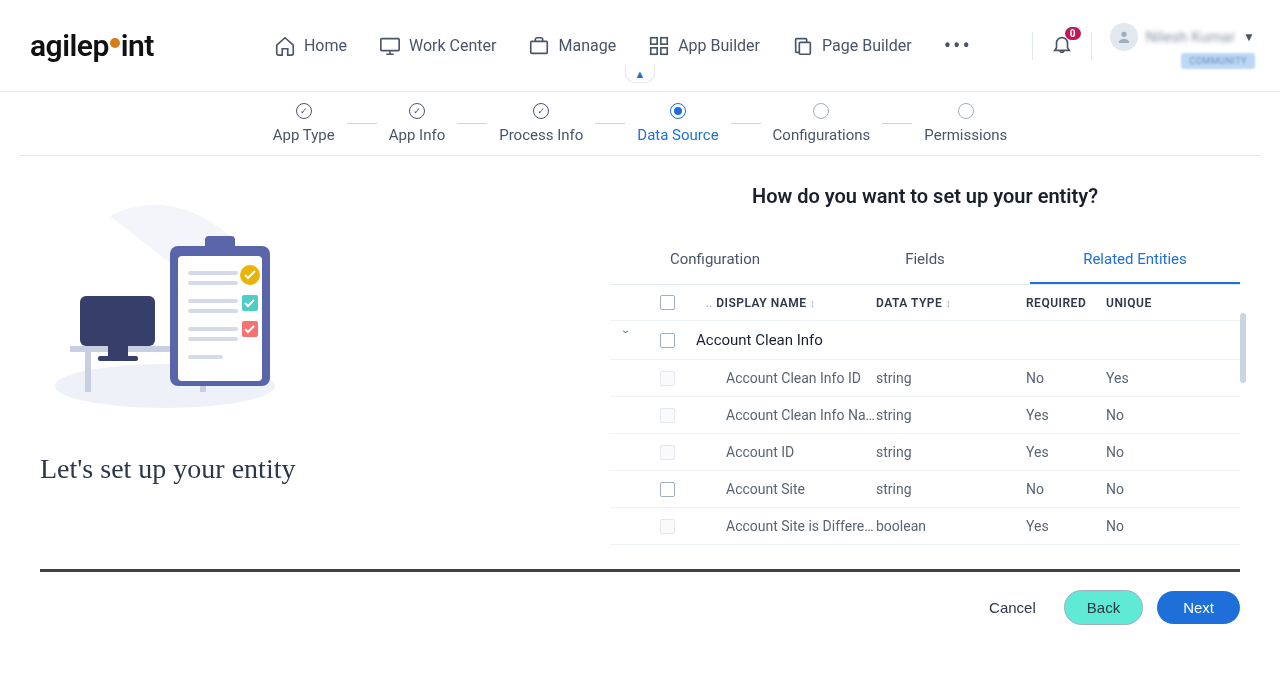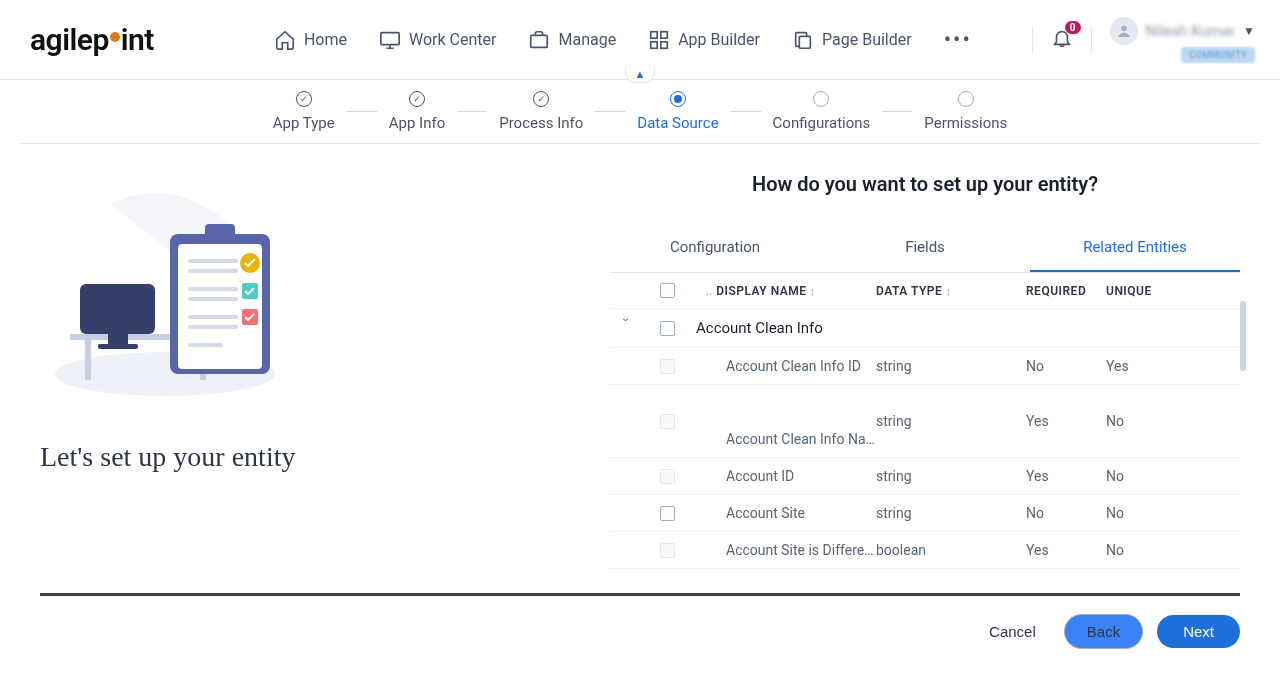--- a/index.html
+++ b/index.html
@@ -8,21 +8,21 @@
     font-family: -apple-system, BlinkMacSystemFont, "Segoe UI", Roboto, Arial, sans-serif;
     background: #fff;
     color: #2d3748;
     font-size: 14px;
   }
 
   
   .topnav {
     display: flex;
     align-items: center;
-    height: 80px;
+    height: 92px;
     padding: 0 25px 0 30px;
     border-bottom: 1px solid #e2e8f0;
   }
   .logo {
     font-size: 30px;
     font-weight: 600;
     color: #111;
     letter-spacing: -0.5px;
     display: flex;
     align-items: center;
@@ -157,21 +157,21 @@
   }
 
   
   .footer {
     margin: 24px 40px 0;
     padding:18px 0;
     border-top:3px solid #404040;
     display:flex; justify-content:flex-end; gap:14px; align-items:center;
   }
   .btn-text { background:none; border:none; font-size:15px; color:#2d3748; cursor:pointer; padding:8px 14px;}
-  .btn-outline { background:#3b82f6; border:1px solid #a0aec0; color:#2d3748; border-radius:20px; padding:8px 22px; font-size:15px; cursor:pointer;}
+  .btn-outline { background:#5eead4; border:1px solid #a0aec0; color:#2d3748; border-radius:20px; padding:8px 22px; font-size:15px; cursor:pointer;}
   .btn-primary { background:#1e6fd9; border:none; color:#fff; border-radius:20px; padding:8px 26px; font-size:15px; cursor:pointer;}
 </style>
 </head>
 <body>
 
 <div class="topnav">
   <div class="logo">
     <span>agilep</span>
     <span class="dot"></span>
     <span>int</span>
@@ -345,21 +345,21 @@
           <span></span>
           <span class="cb disabled"></span>
           <span class="name" style="padding-left:30px;">Account Clean Info ID</span>
           <span>string</span>
           <span>No</span>
           <span>Yes</span>
         </div>
         <div class="grid-row">
           <span></span>
           <span class="cb disabled"></span>
-          <span class="name" style="padding-left:30px;margin-top:36px;">Account Clean Info Na…</span>
+          <span class="name" style="padding-left:30px;">Account Clean Info Na…</span>
           <span>string</span>
           <span>Yes</span>
           <span>No</span>
         </div>
         <div class="grid-row">
           <span></span>
           <span class="cb disabled"></span>
           <span class="name" style="padding-left:30px;">Account ID</span>
           <span>string</span>
           <span>Yes</span>

